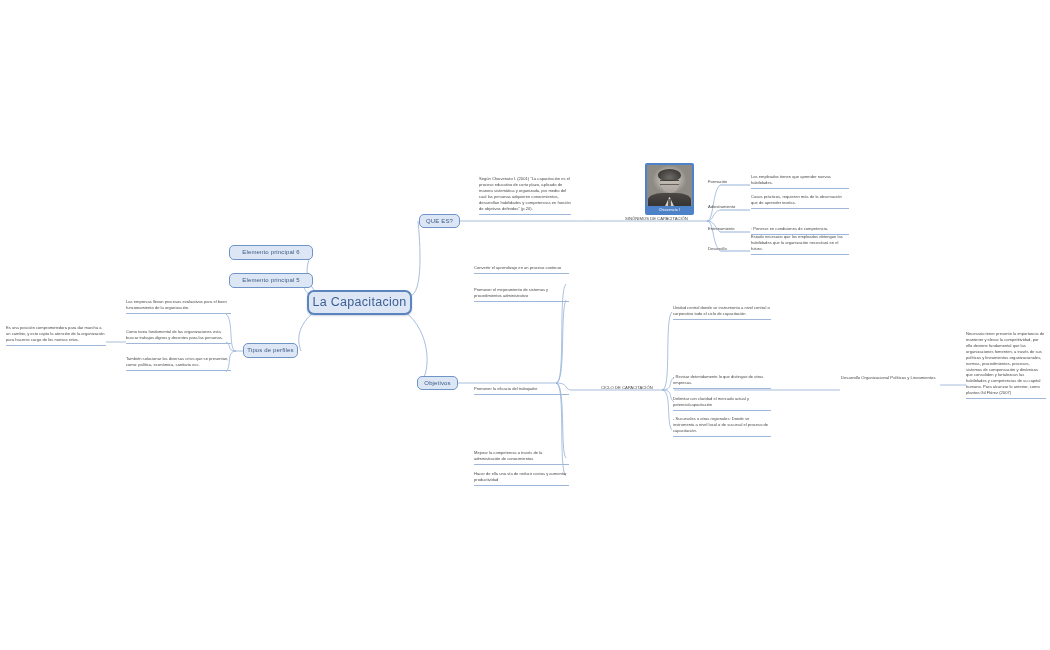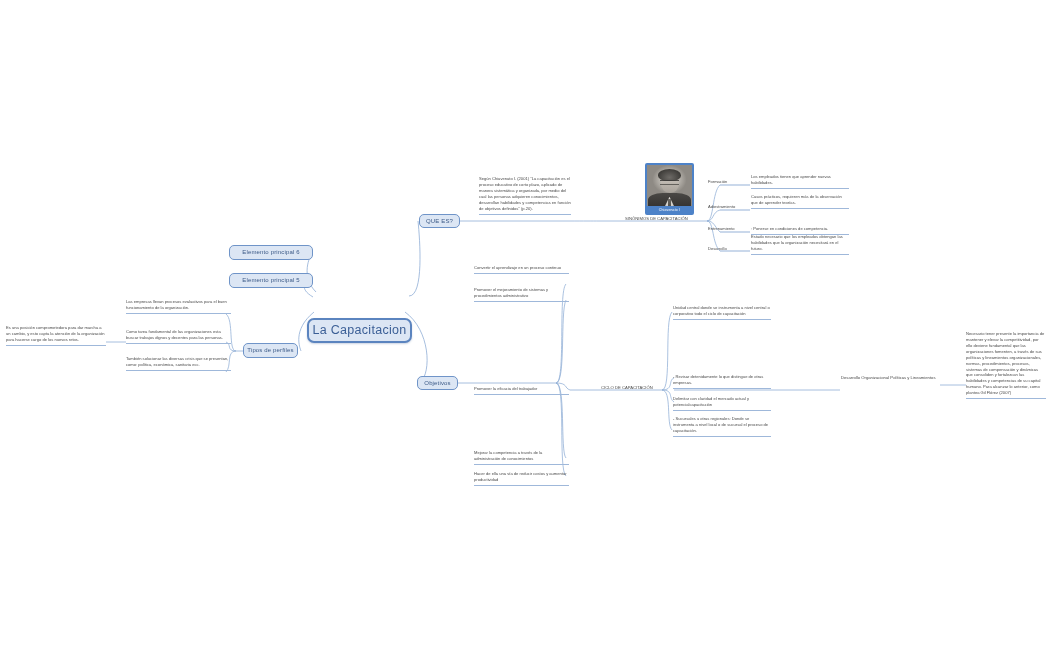--- a/index.html
+++ b/index.html
@@ -15,21 +15,20 @@
   .node{
     position:absolute;box-sizing:border-box;
     background:#dce6f4;border:1px solid #6f94c8;border-radius:5px;
     color:#3c5a87;display:flex;align-items:center;justify-content:center;
     text-align:center;line-height:1.15;
   }
   .node.central{
     background:#dce6f4;border:2px solid #5b84bf;border-radius:7px;
     color:#3b5f96;font-size:12.5px;letter-spacing:.3px;
     box-shadow:0 1px 2px rgba(70,100,150,.28);
-    margin-top:28px;
   }
   .node.branch{font-size:6px;letter-spacing:.15px;}
 
   
   .leaf{
     position:absolute;box-sizing:border-box;
     font-size:4.1px;line-height:1.45;color:#4a4a4a;
     padding-bottom:2px;border-bottom:1.2px solid #9fb8da;
     text-align:left;word-wrap:break-word;
   }

